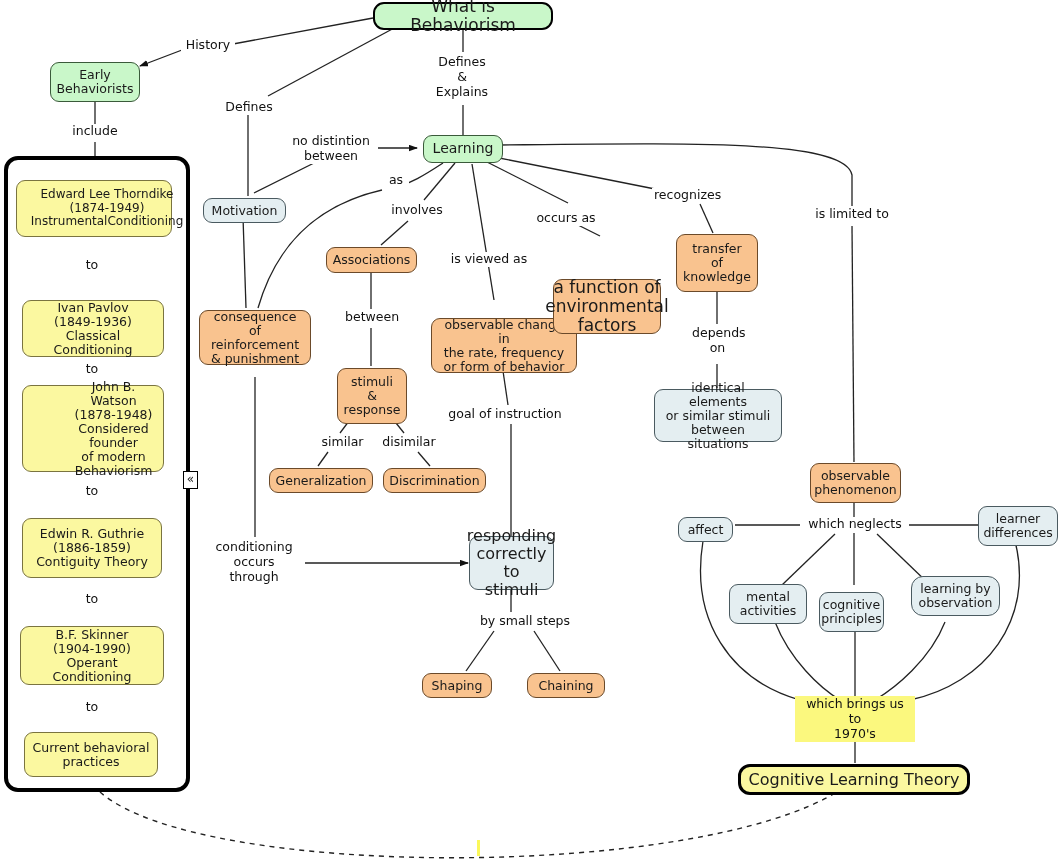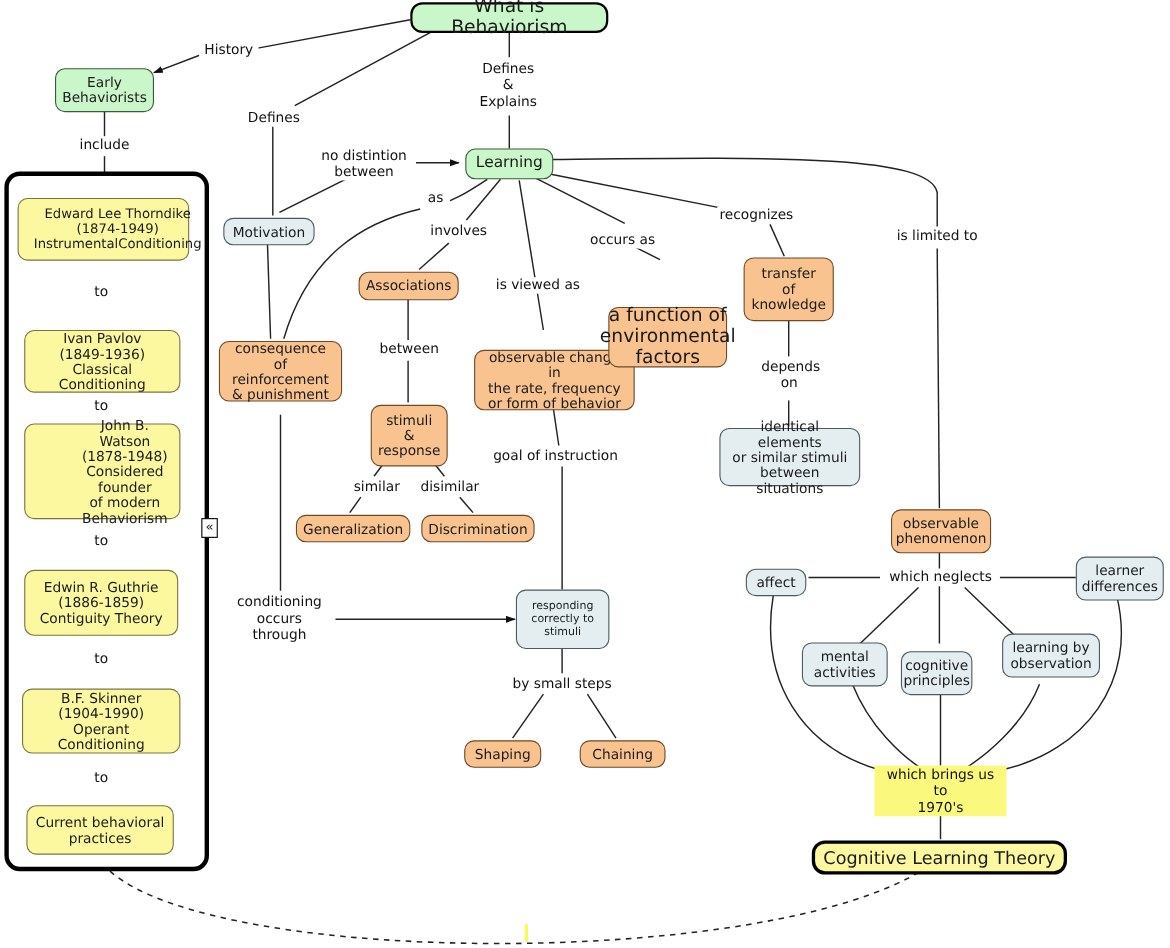--- a/index.html
+++ b/index.html
@@ -264,21 +264,21 @@
 factors</div>
 
   <div class="node n-orange" style="left:676px;top:234px;width:82px;height:58px;font-size:12.5px;">transfer
 of
 knowledge</div>
 
   <div class="node n-blue" style="left:654px;top:389px;width:128px;height:53px;font-size:12.5px;">identical elements
 or similar stimuli
 between situations</div>
 
-  <div class="node n-blue" style="left:469px;top:536px;width:85px;height:54px;font-size:10px;">responding
+  <div class="node n-blue" style="left:469px;top:536px;width:85px;height:54px;font-size:16px;">responding
 correctly to
 stimuli</div>
 
   <div class="node n-orange" style="left:422px;top:673px;width:70px;height:25px;font-size:12.5px;">Shaping</div>
 
   <div class="node n-orange" style="left:527px;top:673px;width:78px;height:25px;font-size:12.5px;">Chaining</div>
 
   <div class="node n-orange" style="left:810px;top:463px;width:91px;height:40px;font-size:12.5px;">observable
 phenomenon</div>
 
@@ -286,21 +286,21 @@
 
   <div class="node n-blue" style="left:978px;top:506px;width:80px;height:40px;font-size:12.5px;">learner
 differences</div>
 
   <div class="node n-blue" style="left:729px;top:584px;width:78px;height:40px;font-size:12.5px;">mental
 activities</div>
 
   <div class="node n-blue" style="left:819px;top:592px;width:65px;height:40px;font-size:12.5px;">cognitive
 principles</div>
 
-  <div class="node n-blue" style="left:911px;top:576px;width:89px;height:40px;font-size:12.5px;">learning by
+  <div class="node n-blue" style="left:911px;top:576px;width:89px;height:40px;font-size:12.5px;border-radius:12px;">learning by
 observation</div>
 
   <div class="elabel hl" style="left:795px;top:696px;width:120px;">which brings us to
 1970's</div>
 
   <div class="node thickbox" style="left:738px;top:764px;width:232px;height:31px;">Cognitive Learning Theory</div>
 
   <div class="elabel" style="left:181px;top:38px;width:54px;">History</div>
 
   <div class="elabel" style="left:68px;top:124px;width:54px;">include</div>
@@ -334,21 +334,21 @@
 
   <div class="elabel" style="left:690px;top:326px;width:55px;">depends
 on</div>
 
   <div class="elabel" style="left:443px;top:407px;width:124px;">goal of instruction</div>
 
   <div class="elabel" style="left:206px;top:540px;width:96px;">conditioning
 occurs
 through</div>
 
-  <div class="elabel" style="left:457px;top:614px;width:108px;">by small steps</div>
+  <div class="elabel" style="left:471px;top:614px;width:108px;">by small steps</div>
 
   <div class="elabel" style="left:803px;top:517px;width:104px;">which neglects</div>
 
   <div class="elabel" style="left:78px;top:258px;width:28px;">to</div>
   <div class="elabel" style="left:78px;top:362px;width:28px;">to</div>
   <div class="elabel" style="left:78px;top:484px;width:28px;">to</div>
   <div class="elabel" style="left:78px;top:592px;width:28px;">to</div>
   <div class="elabel" style="left:78px;top:700px;width:28px;">to</div>
 
 </div>

